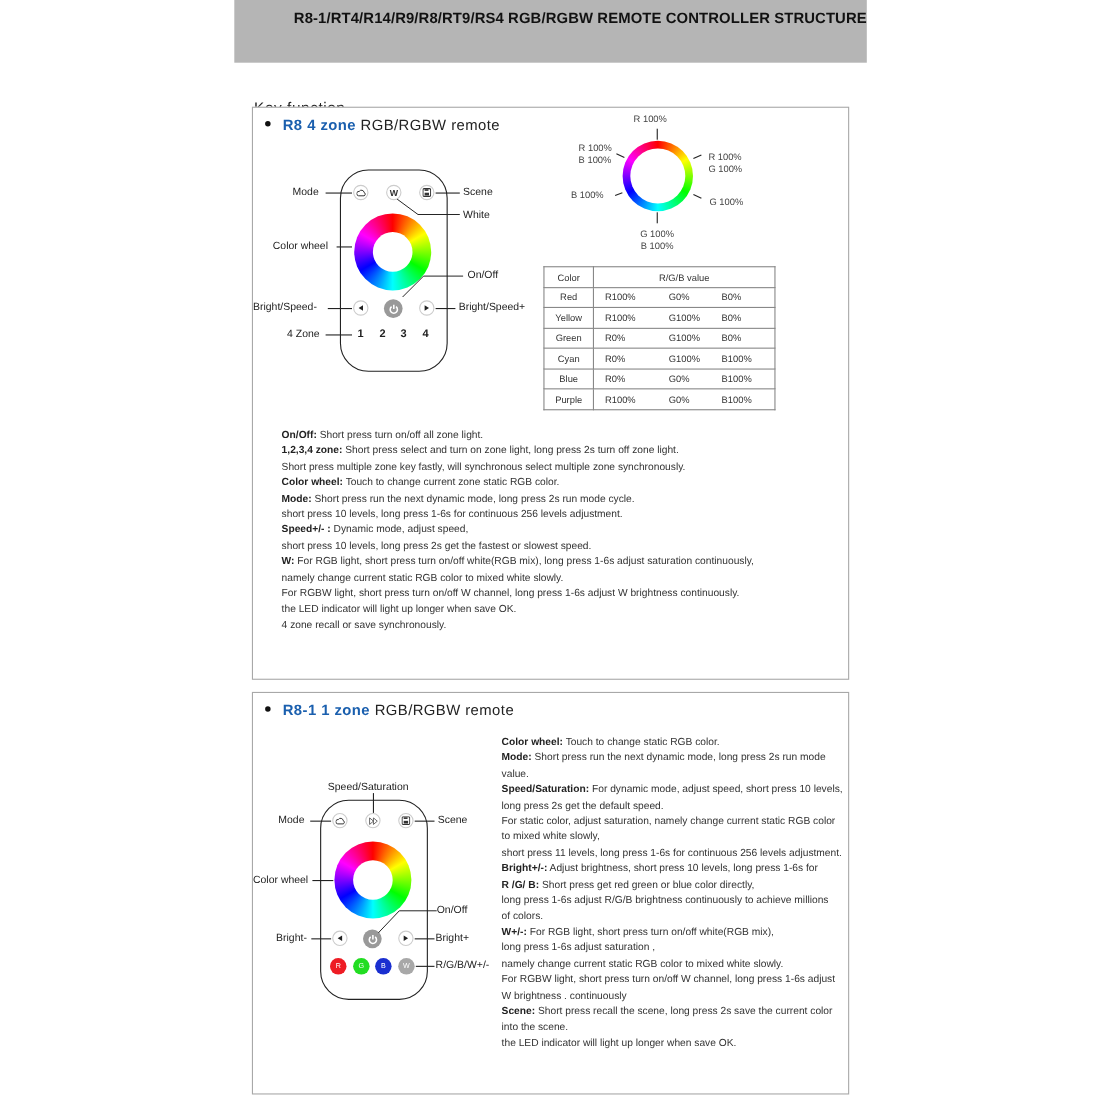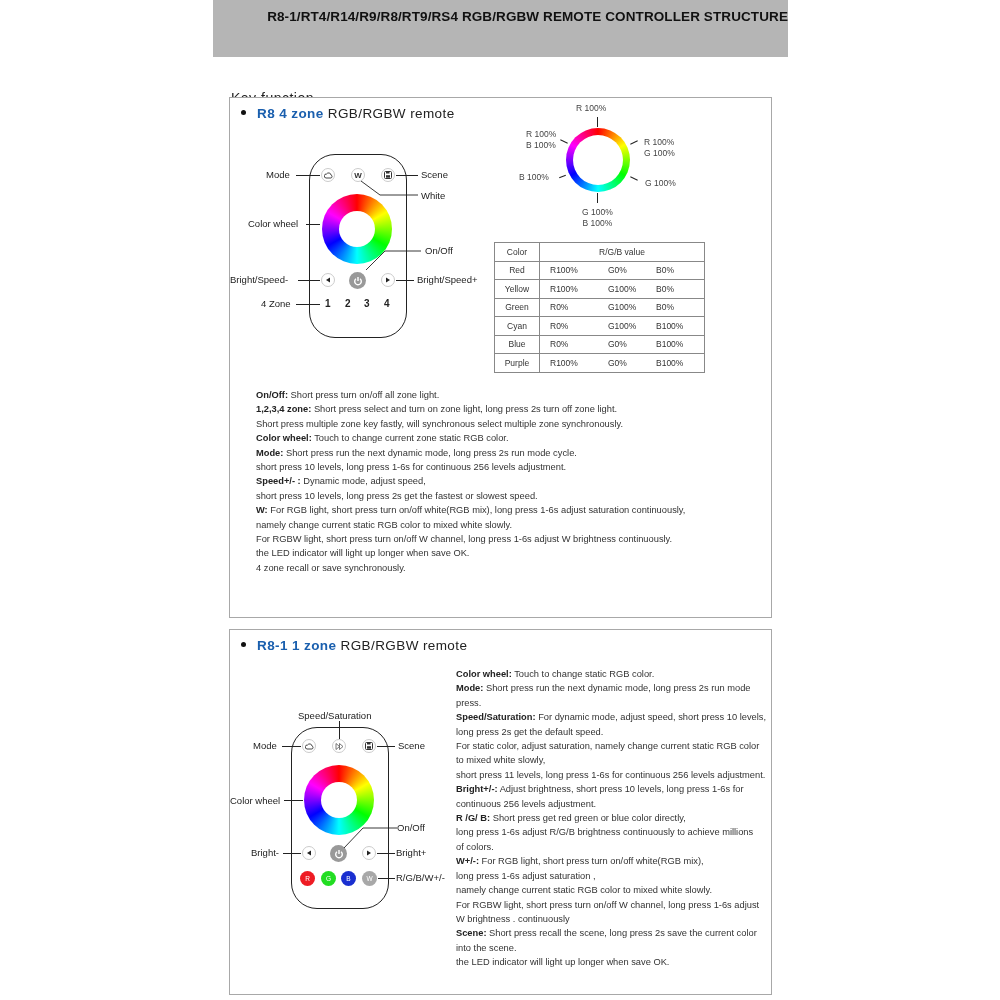--- a/index.html
+++ b/index.html
@@ -290,28 +290,27 @@
 <div class="line" style="left:283px; top:853px; width:18px; height:1px;"></div>
 <div class="lbl" style="left:251px; top:847px;">Bright-</div>
 <div class="line" style="left:377px; top:853px; width:18px; height:1px;"></div>
 <div class="lbl" style="left:396px; top:847px;">Bright+</div>
 <div class="line" style="left:378px; top:878px; width:17px; height:1px;"></div>
 <div class="lbl" style="left:396px; top:872px;">R/G/B/W+/-</div>
 
 <div class="desc" style="left:456px; top:667px;">
   <p><b>Color wheel:</b><span> Touch to change static RGB color.</span></p>
   <p><b>Mode:</b><span> Short press run the next dynamic mode, long press 2s run mode</span></p>
-  <p><b></b><span>press.</span></p>
+  <p><b></b><span>value.</span></p>
   <p><b>Speed/Saturation:</b><span> For dynamic mode, adjust speed, short press 10 levels,</span></p>
   <p><b></b><span>long press 2s get the default speed.</span></p>
   <p><b></b><span>For static color, adjust saturation, namely change current static RGB color</span></p>
   <p><b></b><span>to mixed white slowly,</span></p>
   <p><b></b><span>short press 11 levels, long press 1-6s for continuous 256 levels adjustment.</span></p>
   <p><b>Bright+/-:</b><span> Adjust brightness, short press 10 levels, long press 1-6s for</span></p>
-  <p><b></b><span>continuous 256 levels adjustment.</span></p>
   <p><b>R /G/ B:</b><span> Short press get red green or blue color directly,</span></p>
   <p><b></b><span>long press 1-6s adjust R/G/B brightness continuously to  achieve millions</span></p>
   <p><b></b><span>of colors.</span></p>
   <p><b>W+/-:</b><span> For RGB light, short press turn on/off white(RGB mix),</span></p>
   <p><b></b><span>long press 1-6s adjust saturation  ,</span></p>
   <p><b></b><span>namely change current static RGB color to mixed white slowly.</span></p>
   <p><b></b><span>For RGBW light, short press turn on/off W channel, long press 1-6s adjust</span></p>
   <p><b></b><span>W brightness  . continuously</span></p>
   <p><b>Scene:</b><span> Short press recall the scene, long press 2s save the current color</span></p>
   <p><b></b><span>into the scene.</span></p>

